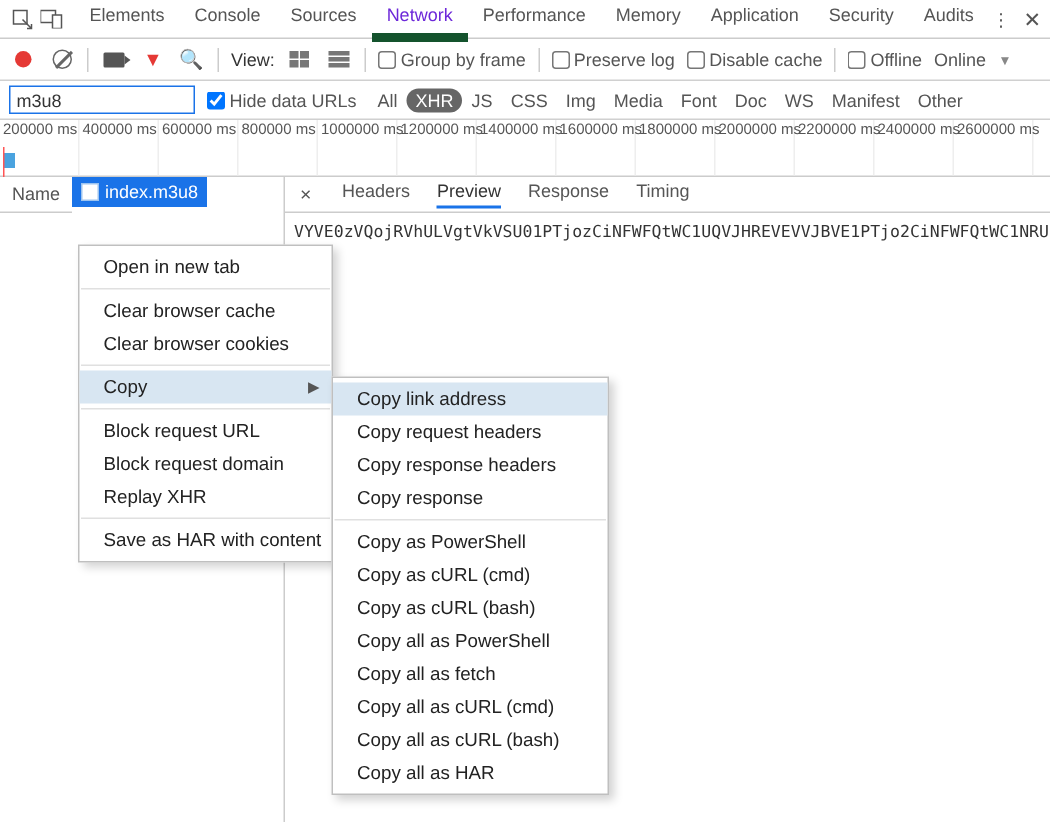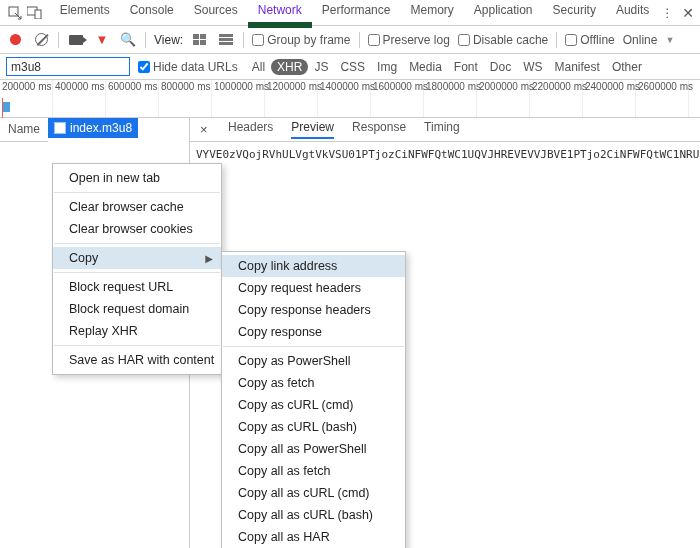--- a/index.html
+++ b/index.html
@@ -218,21 +218,20 @@
     <div class="msep"></div>
     <div class="mi">Save as HAR with content</div>
   </div>
 <div class="ctxmenu" id="menu2">
     <div class="mi hover">Copy link address</div>
     <div class="mi">Copy request headers</div>
     <div class="mi">Copy response headers</div>
     <div class="mi">Copy response</div>
     <div class="msep"></div>
     <div class="mi">Copy as PowerShell</div>
-    <div class="mi">Copy as fetch</div>
     <div class="mi">Copy as cURL (cmd)</div>
     <div class="mi">Copy as cURL (bash)</div>
     <div class="mi">Copy all as PowerShell</div>
     <div class="mi">Copy all as fetch</div>
     <div class="mi">Copy all as cURL (cmd)</div>
     <div class="mi">Copy all as cURL (bash)</div>
     <div class="mi">Copy all as HAR</div>
   </div>
 
 </body></html>

